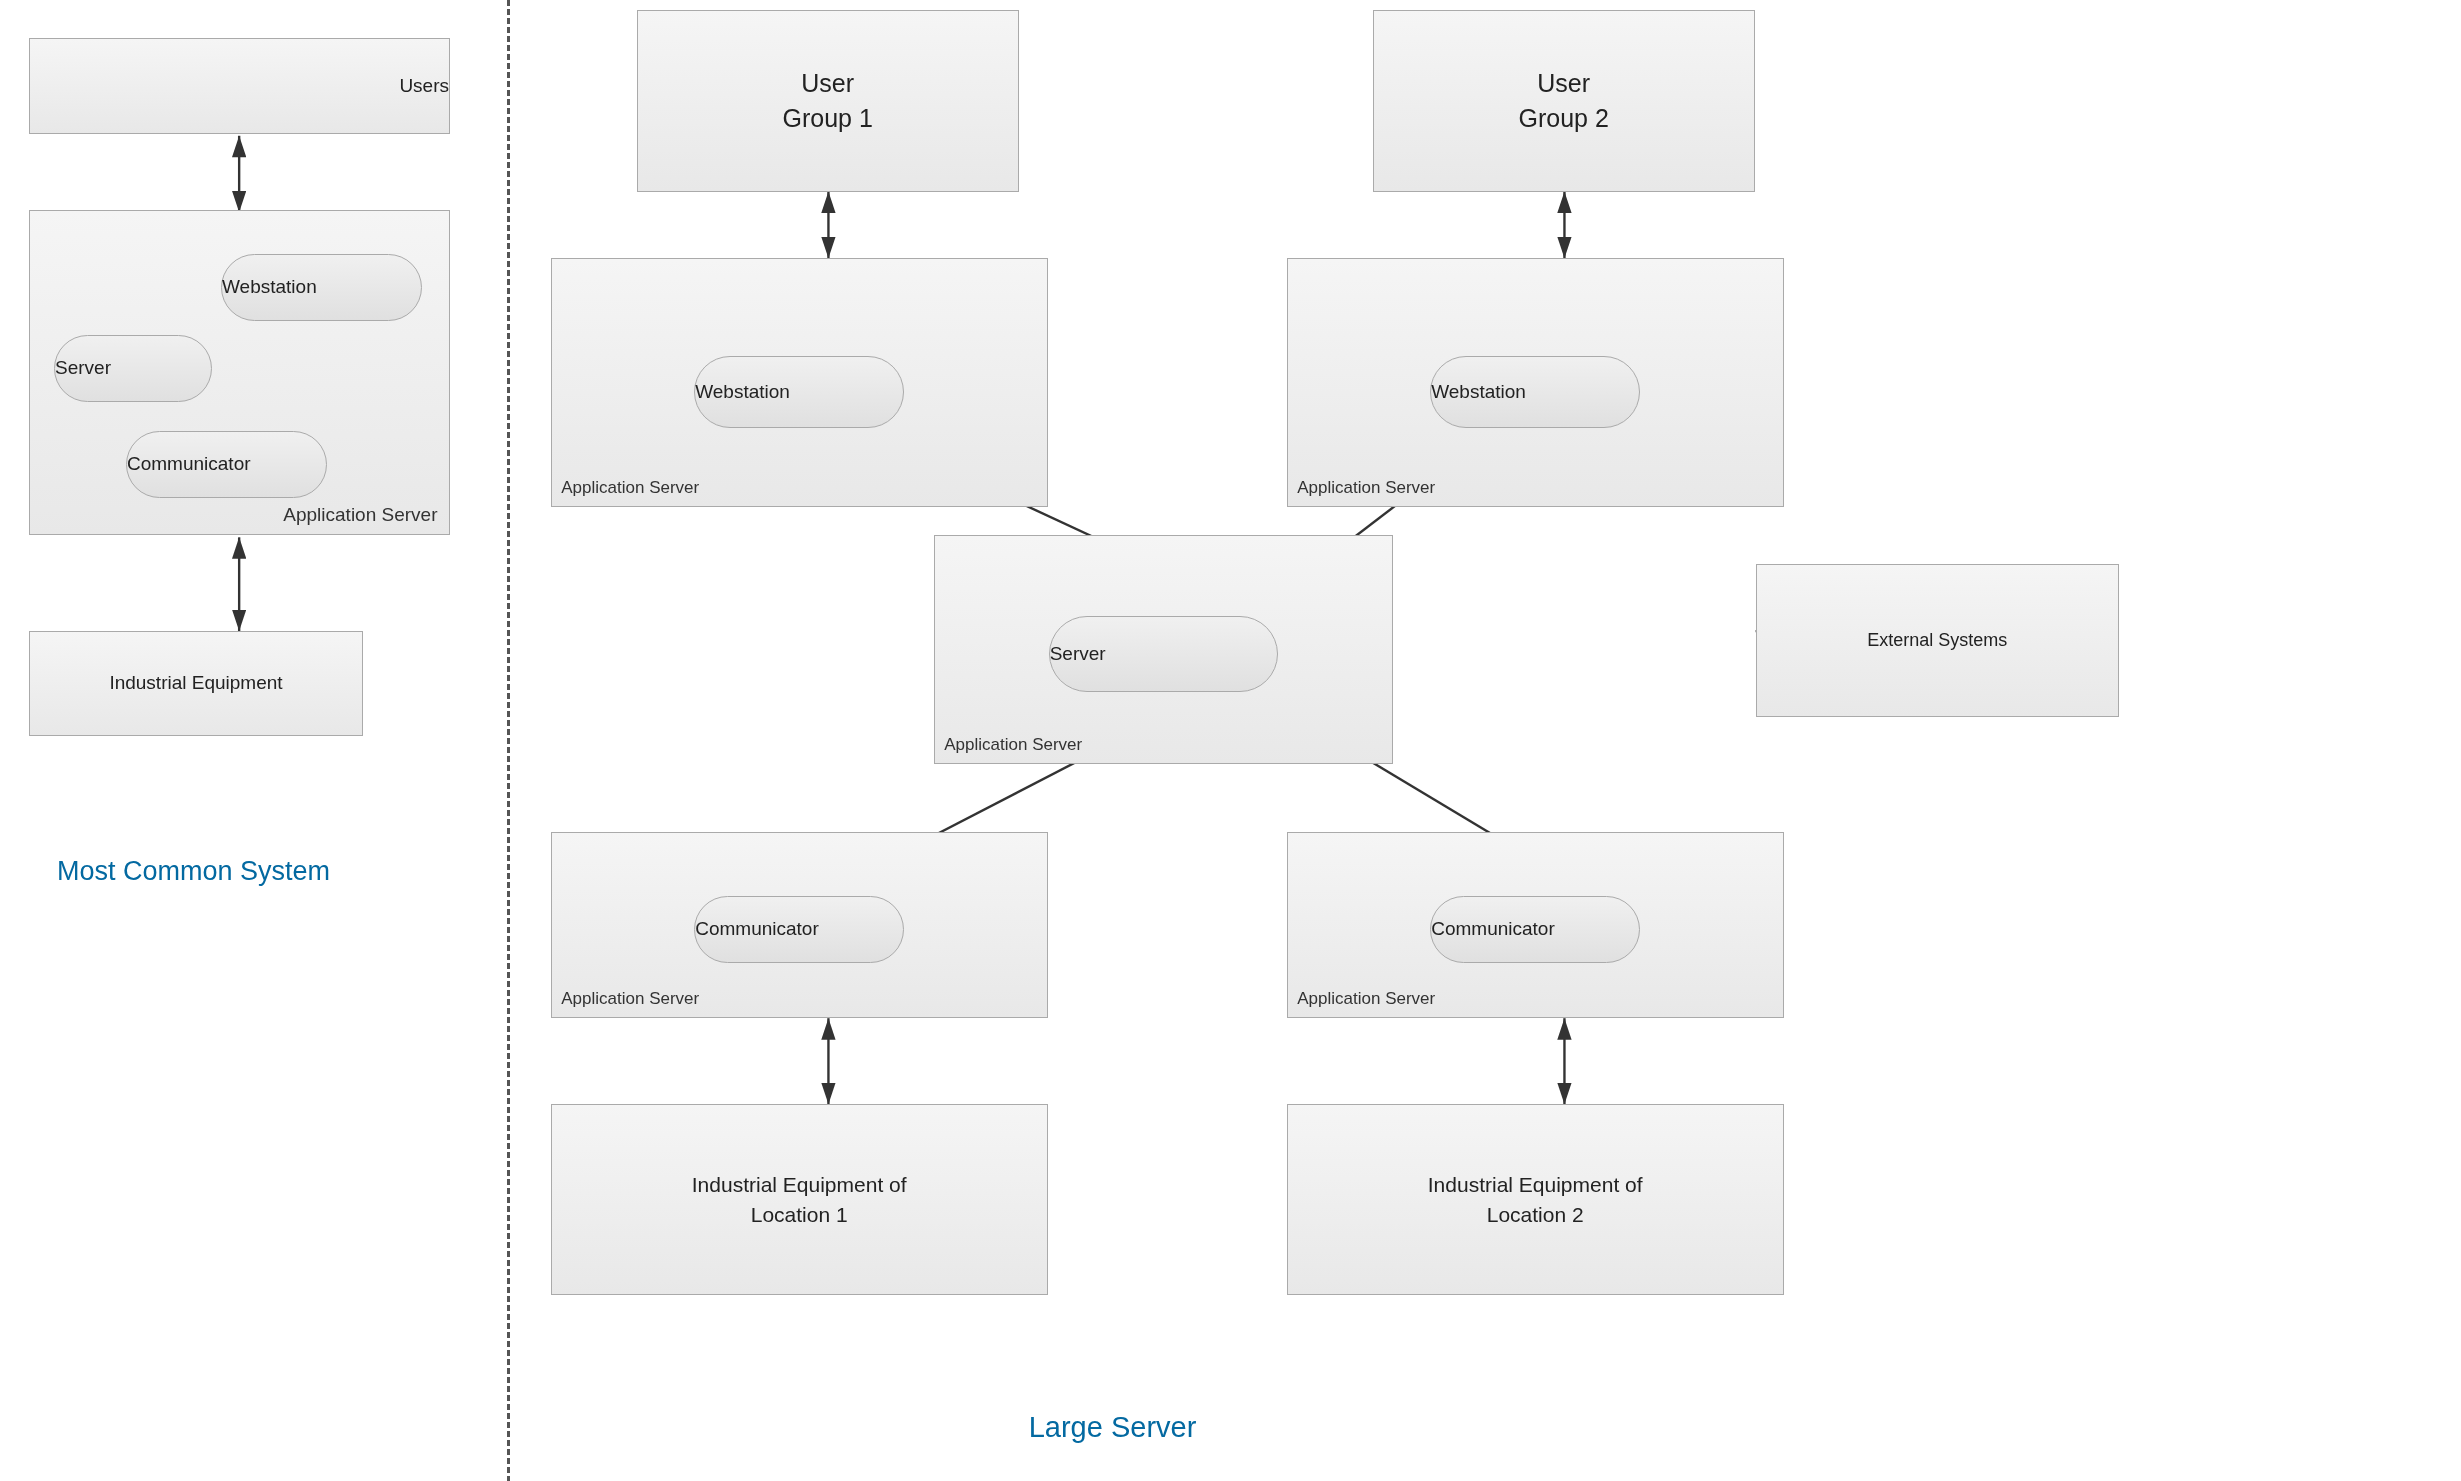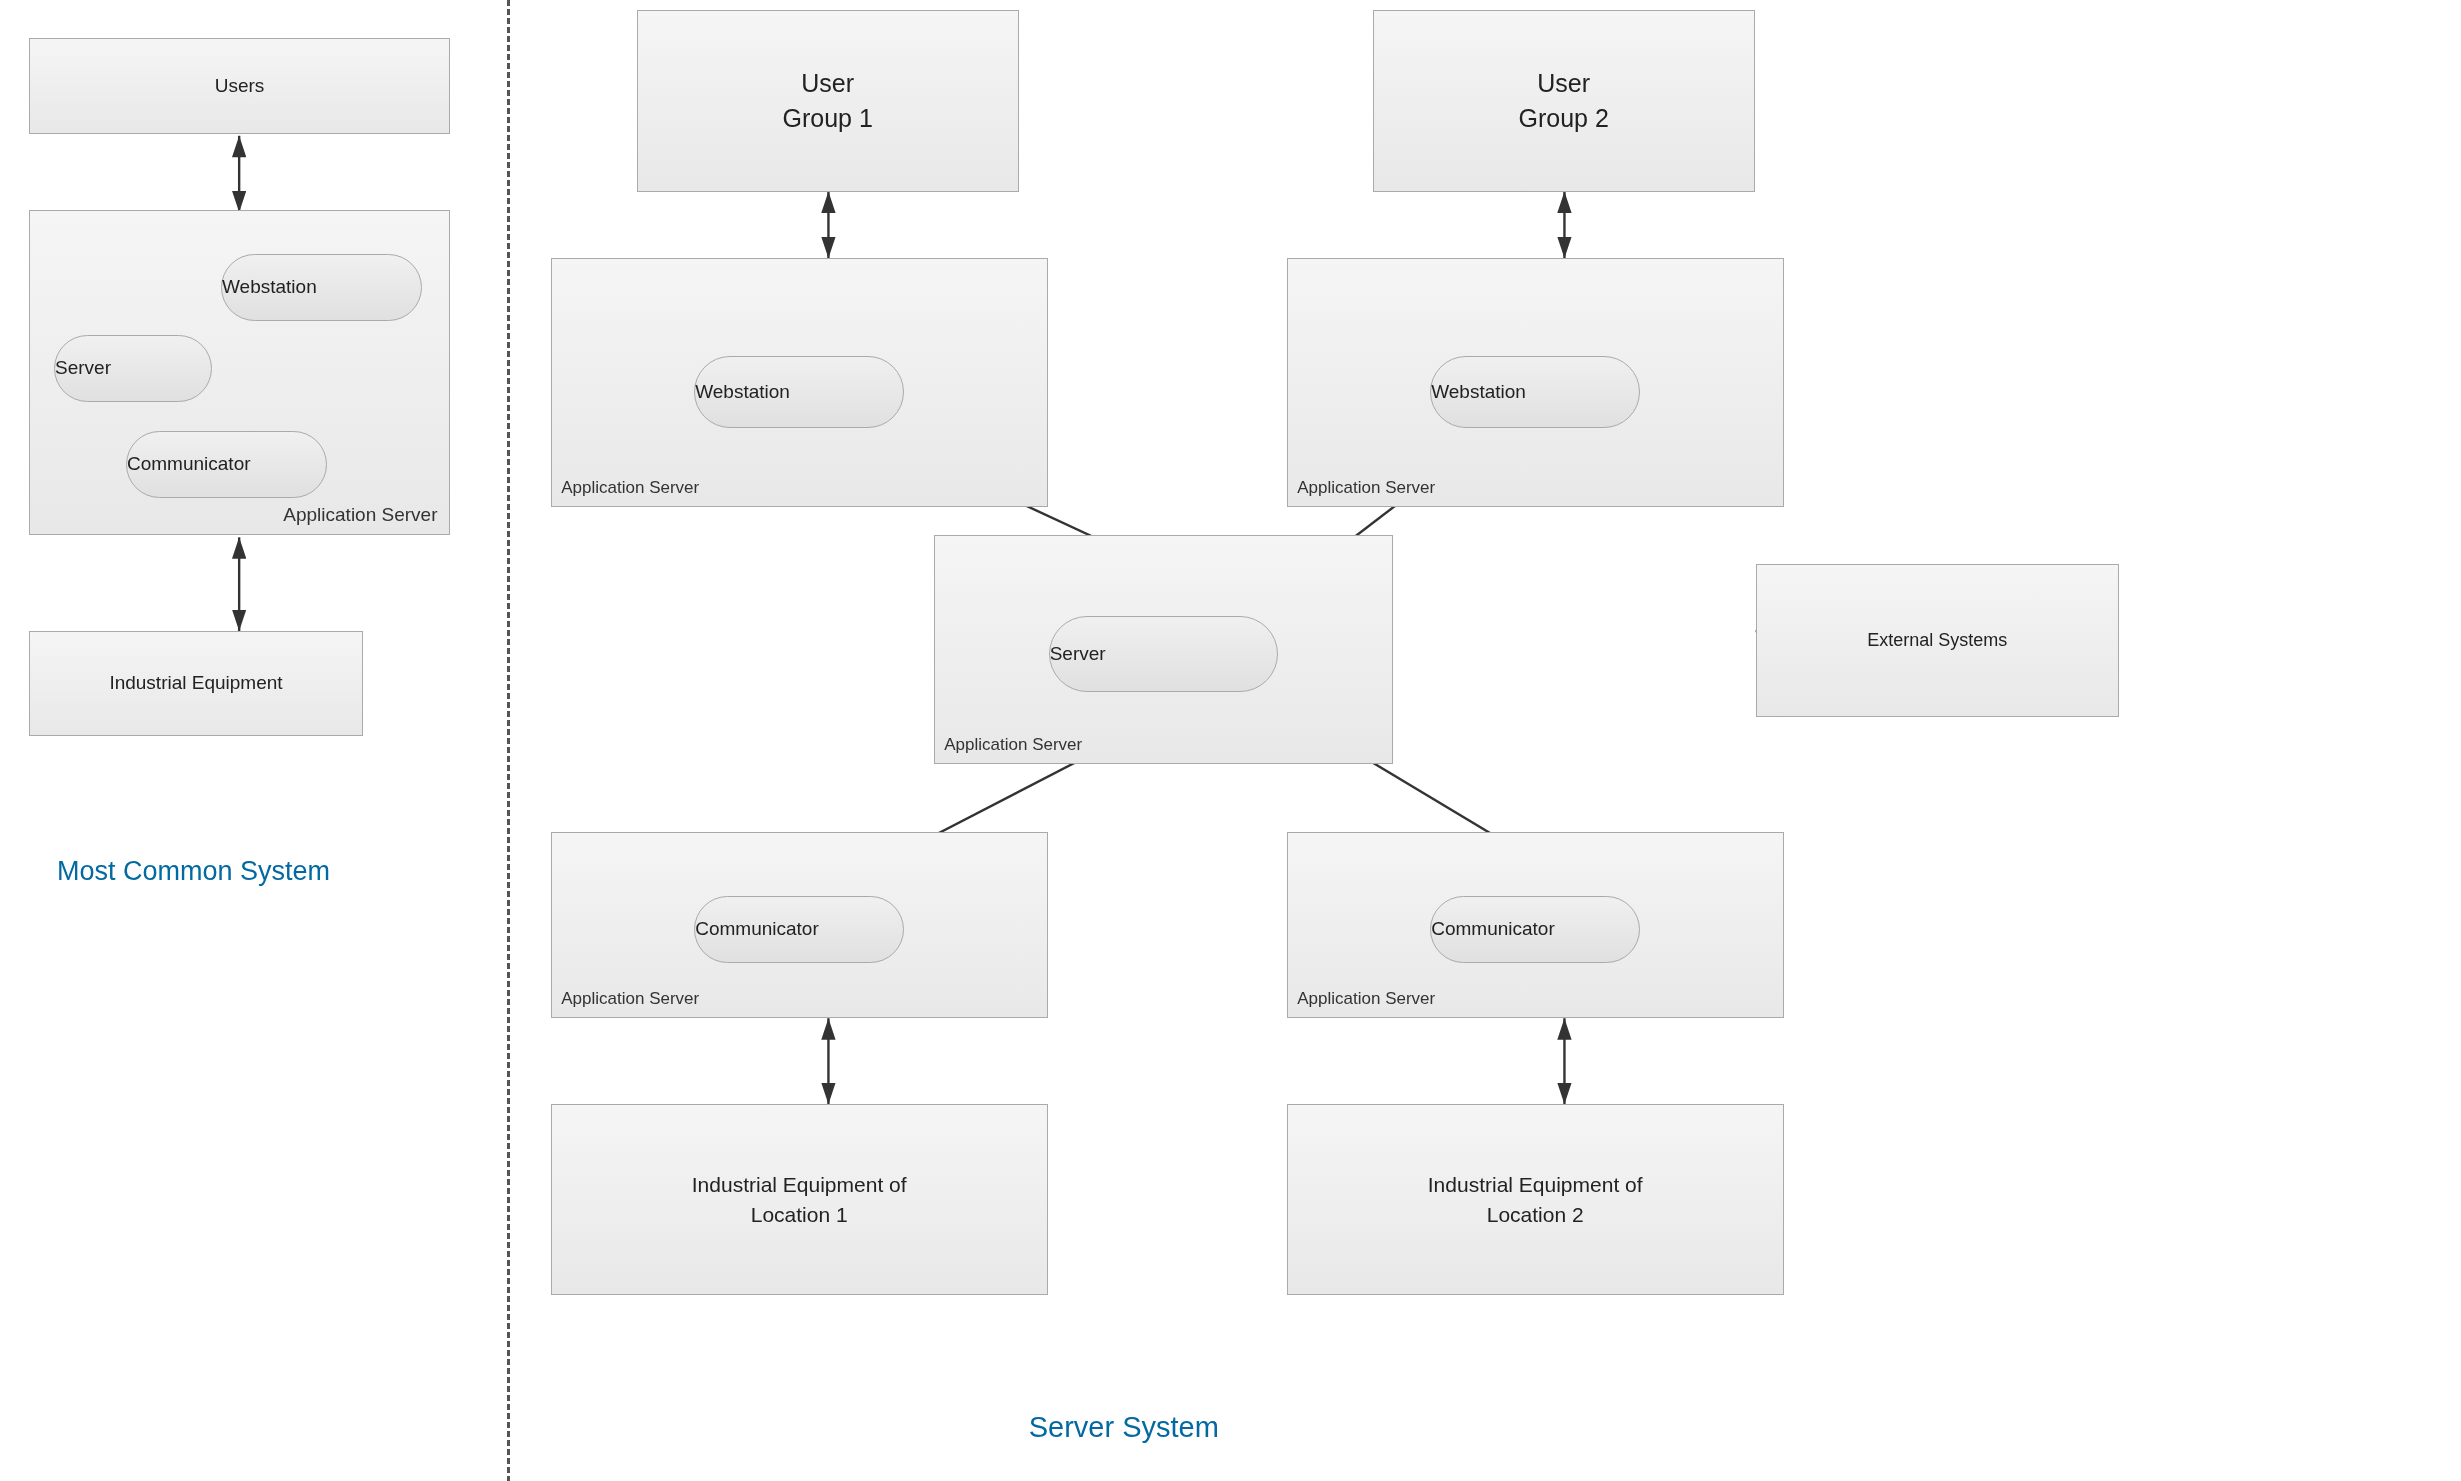--- a/index.html
+++ b/index.html
@@ -97,20 +97,21 @@
       left: 0;
       pointer-events: none;
     }
 
     
     #left-users {
       top: 38px;
       left: 29px;
       width: 421px;
       height: 96px;
+      align-items: flex-end;
     }
   </style>
 </head>
 <body>
 
 <div class="diagram-container">
 
   <div class="left-panel">
     <svg class="arrows-svg" width="507" height="1482" viewBox="0 0 530 1550">
       <defs>
@@ -242,17 +243,17 @@
     </div>
 
     <div class="box-rect" style="position:absolute;top:1104px;left:38px;width:497px;height:191px;">
       <span class="box-label" style="font-size:21px;line-height:1.4;">Industrial Equipment of<br>Location 1</span>
     </div>
 
     <div class="box-rect" style="position:absolute;top:1104px;left:774px;width:497px;height:191px;">
       <span class="box-label" style="font-size:21px;line-height:1.4;">Industrial Equipment of<br>Location 2</span>
     </div>
 
-    <div class="caption" style="bottom:38px;left:516px;font-size:29px;">Server System</div>
+    <div class="caption" style="bottom:38px;left:516px;font-size:29px;">Large Server</div>
 
   </div>
 </div>
 
 
 </body></html>

